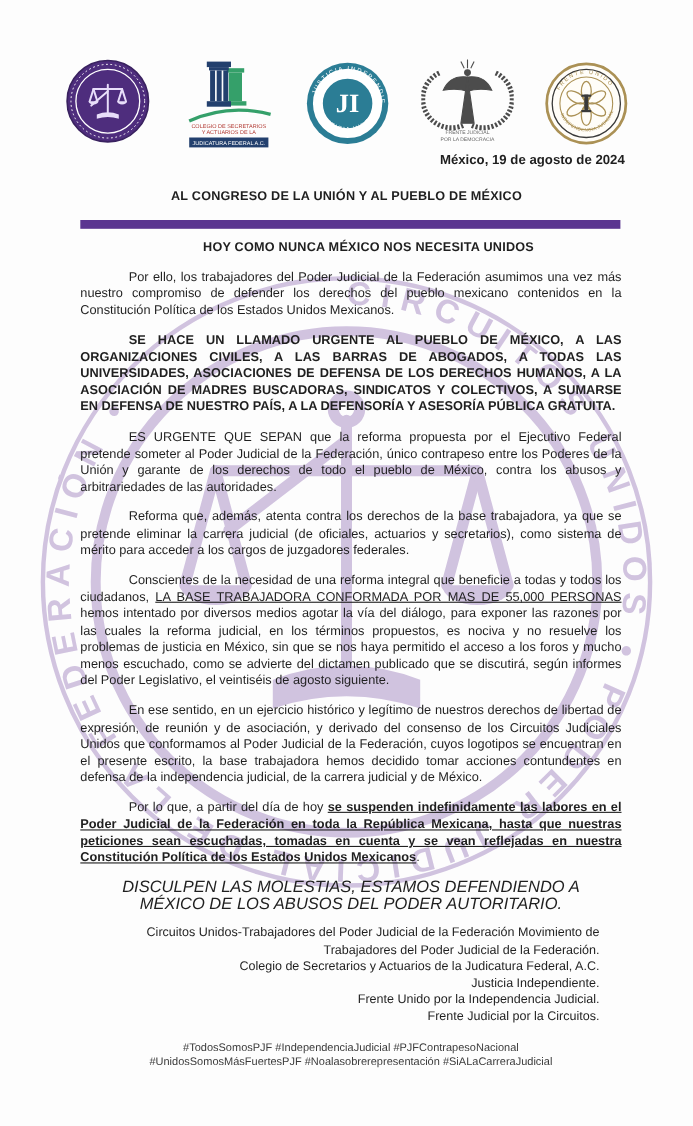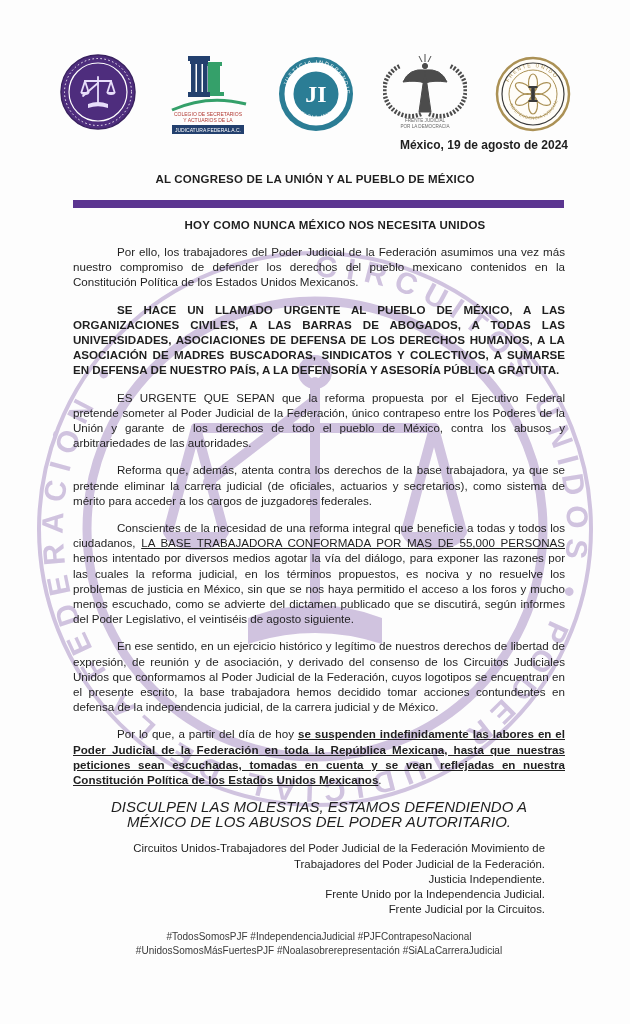--- a/index.html
+++ b/index.html
@@ -184,20 +184,21 @@
           <p class="para"><span>Reforma que, además, atenta contra los derechos de la base trabajadora, ya que se pretende eliminar la carrera judicial (de oficiales, actuarios y secretarios), como sistema de mérito para acceder a los cargos de juzgadores federales.</span></p>
           <p class="para"><span>Conscientes de la necesidad de una reforma integral que beneficie a todas y todos los ciudadanos, </span><span class="u">LA BASE TRABAJADORA CONFORMADA POR MAS DE 55,000 PERSONAS</span><span> hemos intentado por diversos medios agotar la vía del diálogo, para exponer las razones por las cuales la reforma judicial, en los términos propuestos, es nociva y no resuelve los problemas de justicia en México, sin que se nos haya permitido el acceso a los foros y mucho menos escuchado, como se advierte del  dictamen publicado que se discutirá, según informes del Poder Legislativo, el veintiséis de agosto siguiente.</span></p>
           <p class="para"><span>En ese sentido, en un ejercicio histórico y legítimo de nuestros derechos de libertad de expresión, de reunión y de asociación, y derivado del consenso de los Circuitos Judiciales Unidos que conformamos al Poder Judicial de la Federación, cuyos logotipos se encuentran en el presente escrito, la base trabajadora hemos decidido tomar acciones contundentes en defensa de la independencia judicial, de la carrera judicial y de México.</span></p>
           <p class="para"><span>Por lo que, a partir del día de hoy </span><span class="b u">se suspenden indefinidamente las labores en el Poder Judicial de la Federación en toda la República Mexicana, hasta que nuestras peticiones sean escuchadas, tomadas en cuenta y se vean reflejadas en nuestra Constitución Política de los Estados Unidos Mexicanos</span><span>.</span></p>
         </div>
 
       <div class="apology">DISCULPEN LAS MOLESTIAS, ESTAMOS DEFENDIENDO A MÉXICO DE LOS ABUSOS DEL PODER AUTORITARIO.</div>
 
       <div class="sigs" id="signatories">
           <div>Circuitos Unidos-Trabajadores del Poder Judicial de la Federación Movimiento de Trabajadores del Poder Judicial de la Federación.</div>
+          <div>Colegio de Secretarios y Actuarios de la Judicatura Federal, A.C.</div>
           <div>Justicia Independiente.</div>
           <div>Frente Unido por la Independencia Judicial.</div>
           <div>Frente Judicial por la Circuitos.</div>
         </div>
 
       <div class="tags">
         <div>#TodosSomosPJF #IndependenciaJudicial #PJFContrapesoNacional</div>
         <div>#UnidosSomosMásFuertesPJF #Noalasobrerepresentación #SiALaCarreraJudicial</div>
       </div>
     </div>

